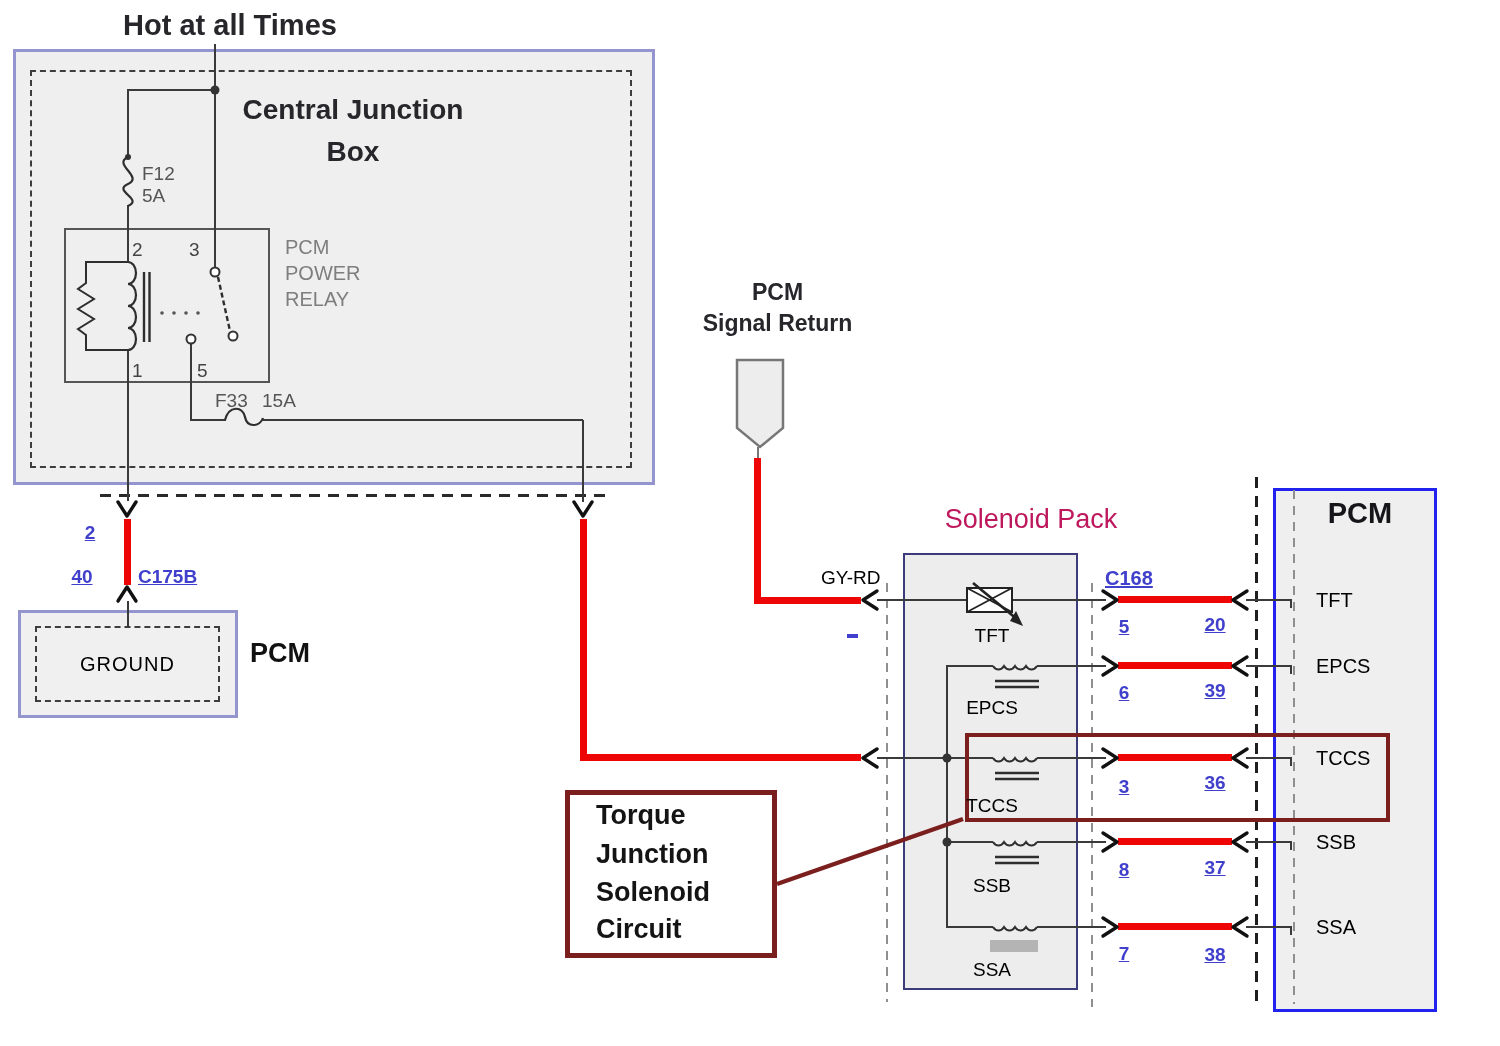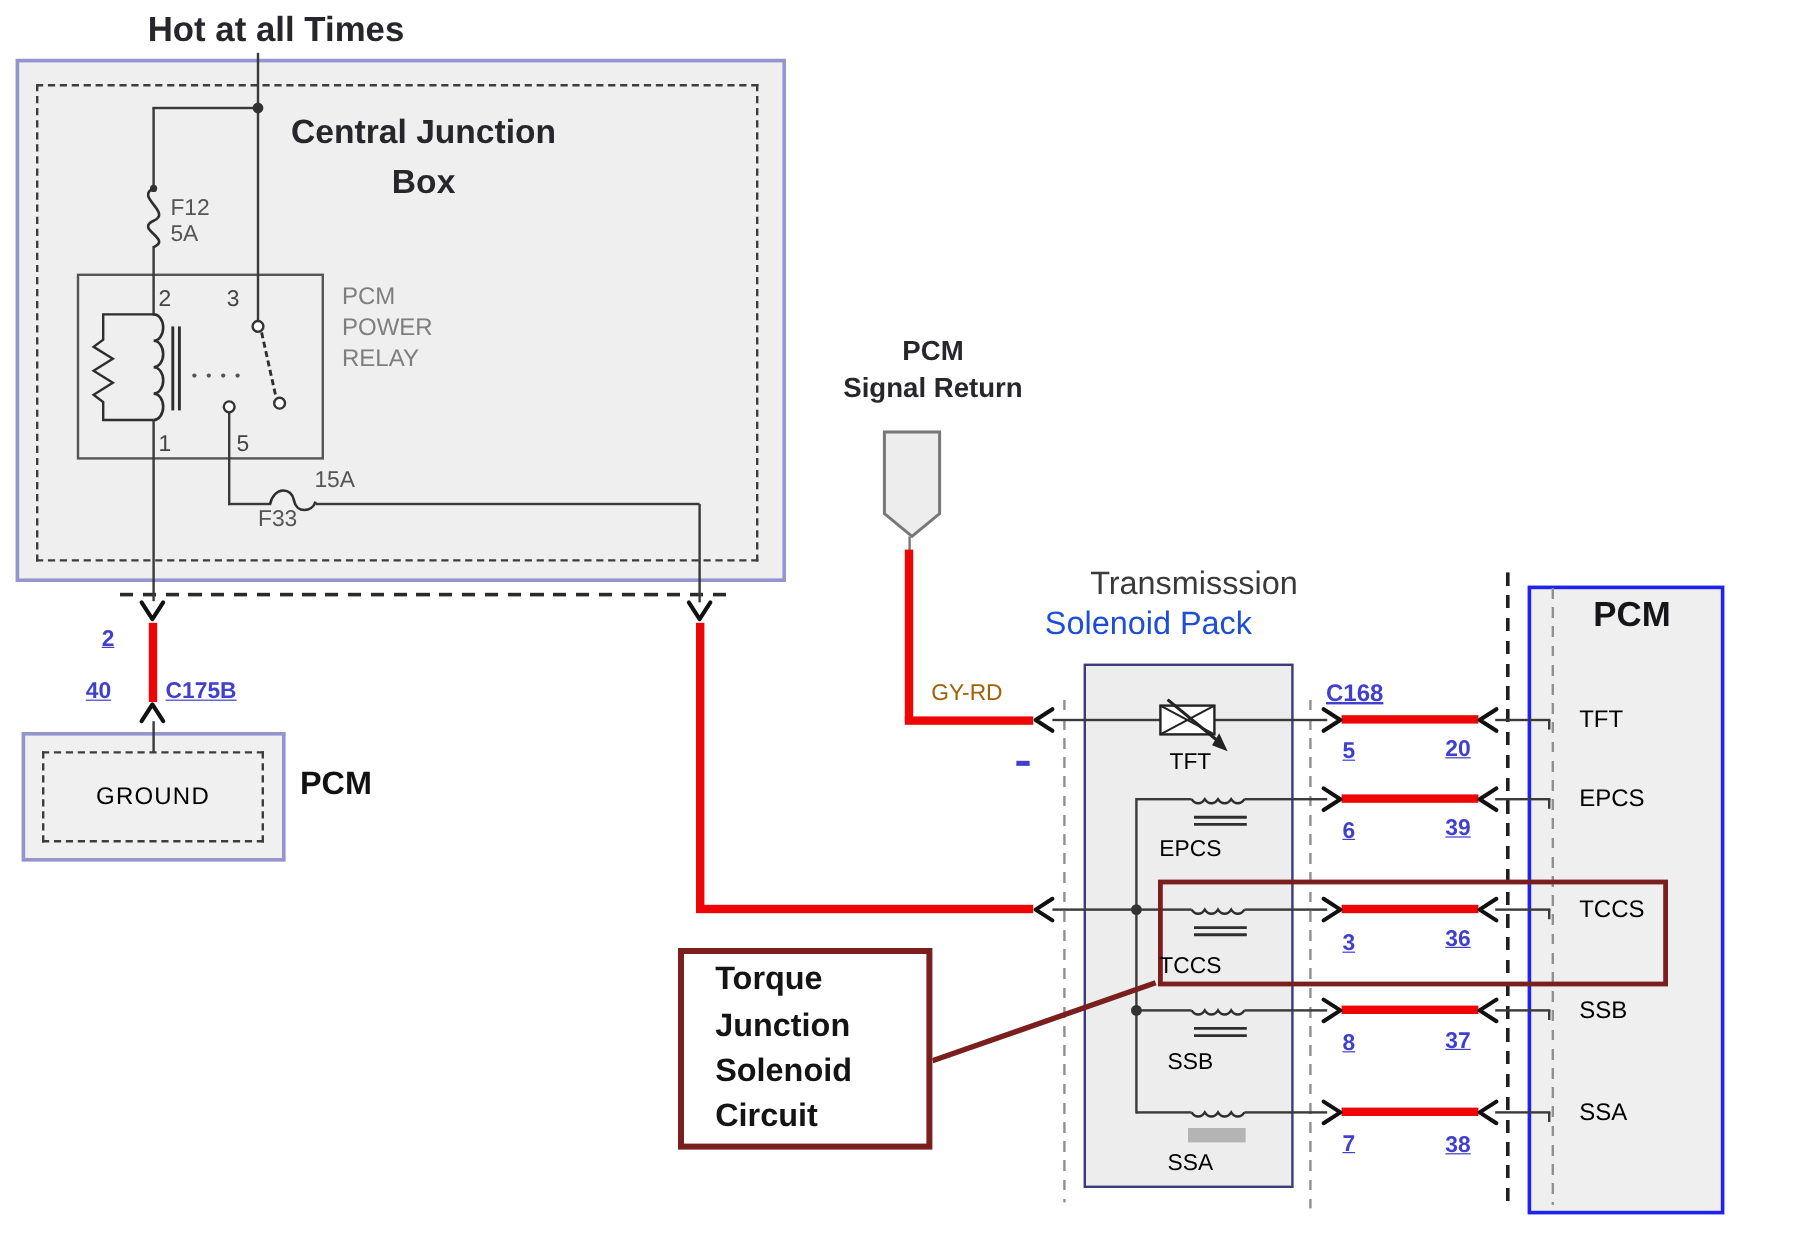--- a/index.html
+++ b/index.html
@@ -166,36 +166,35 @@
   <div class="txt" style="left:142px;top:185px;font-size:19px;color:#555;">5A</div>
 
   <div class="txt" style="left:132px;top:239px;font-size:19px;color:#444;">2</div>
   <div class="txt" style="left:189px;top:239px;font-size:19px;color:#444;">3</div>
   <div class="txt" style="left:132px;top:360px;font-size:19px;color:#444;">1</div>
   <div class="txt" style="left:197px;top:360px;font-size:19px;color:#444;">5</div>
   <div class="txt" style="left:285px;top:236px;font-size:20px;color:#7e7e7e;">PCM</div>
   <div class="txt" style="left:285px;top:262px;font-size:20px;color:#7e7e7e;">POWER</div>
   <div class="txt" style="left:285px;top:288px;font-size:20px;color:#7e7e7e;">RELAY</div>
 
-  <div class="txt" style="left:215px;top:390px;font-size:19px;color:#555;margin-top:32px;">F33</div>
+  <div class="txt" style="left:215px;top:390px;font-size:19px;color:#555;">F33</div>
   <div class="txt" style="left:262px;top:390px;font-size:19px;color:#555;">15A</div>
 
   <div class="txt blue ctr" style="left:78px;top:522px;width:24px;">2</div>
   <div class="txt blue ctr" style="left:66px;top:566px;width:32px;">40</div>
   <div class="txt blue" style="left:138px;top:566px;">C175B</div>
 
   <div class="txt gray ctr" style="left:40px;top:653px;width:175px;font-size:20px;letter-spacing:1px;">GROUND</div>
   <div class="txt" style="left:250px;top:638px;font-size:27px;font-weight:700;color:#111;">PCM</div>
 
   <div class="txt dk ctr" style="left:700px;top:280px;width:155px;font-size:23px;font-weight:700;">PCM</div>
   <div class="txt dk ctr" style="left:665px;top:311px;width:225px;font-size:23px;font-weight:700;">Signal Return</div>
-  <div class="txt" style="left:776px;top:567px;font-size:19px;color:#a16207;">GY-RD</div>
-
-  <div class="txt ctr" style="left:870px;top:471px;width:250px;font-size:27px;color:#3a3a3a;">Transmisssion</div>
-  <div class="txt ctr" style="left:832px;top:504px;width:250px;font-size:27px;color:#1d4ed8;">Solenoid Pack</div>
+  <div class="txt" style="left:821px;top:567px;font-size:19px;color:#000000;">GY-RD</div>
+
+  <div class="txt ctr" style="left:906px;top:504px;width:250px;font-size:27px;color:#be185d;">Solenoid Pack</div>
   <div class="txt blue" style="left:1105px;top:567px;font-size:20px;">C168</div>
 
   <div class="txt gray ctr" style="left:962px;top:625px;width:60px;font-size:19px;">TFT</div>
   <div class="txt gray ctr" style="left:957px;top:697px;width:70px;font-size:19px;">EPCS</div>
   <div class="txt gray ctr" style="left:957px;top:795px;width:70px;font-size:19px;">TCCS</div>
   <div class="txt gray ctr" style="left:962px;top:875px;width:60px;font-size:19px;">SSB</div>
   <div class="txt gray ctr" style="left:962px;top:959px;width:60px;font-size:19px;">SSA</div>
 
   <div class="txt blue ctr" style="left:1112px;top:616px;width:24px;">5</div>
   <div class="txt blue ctr" style="left:1112px;top:682px;width:24px;">6</div>

